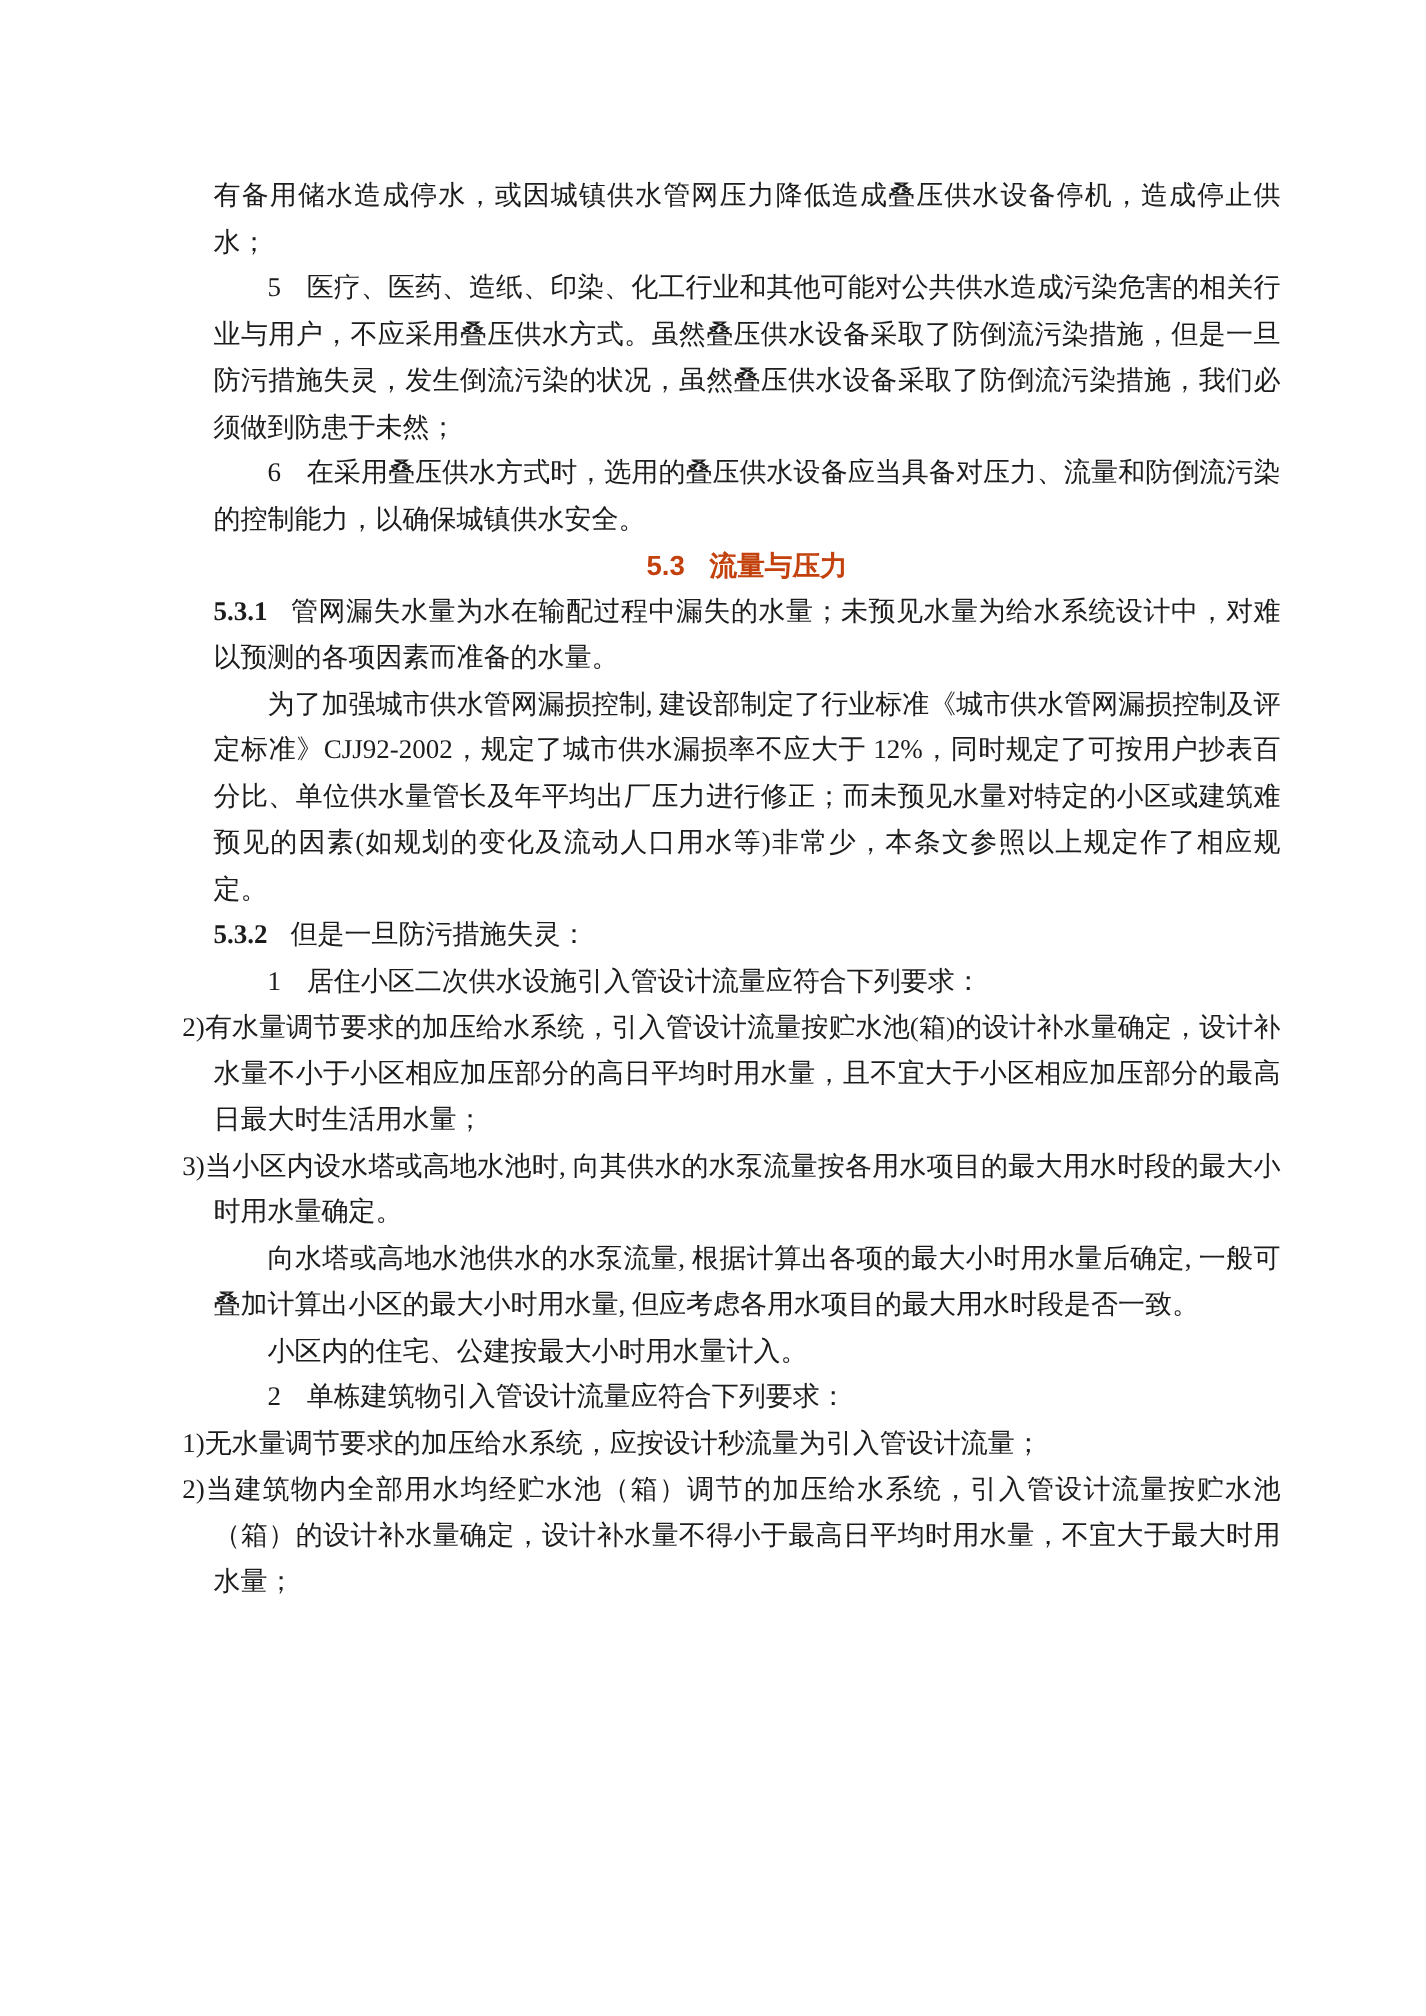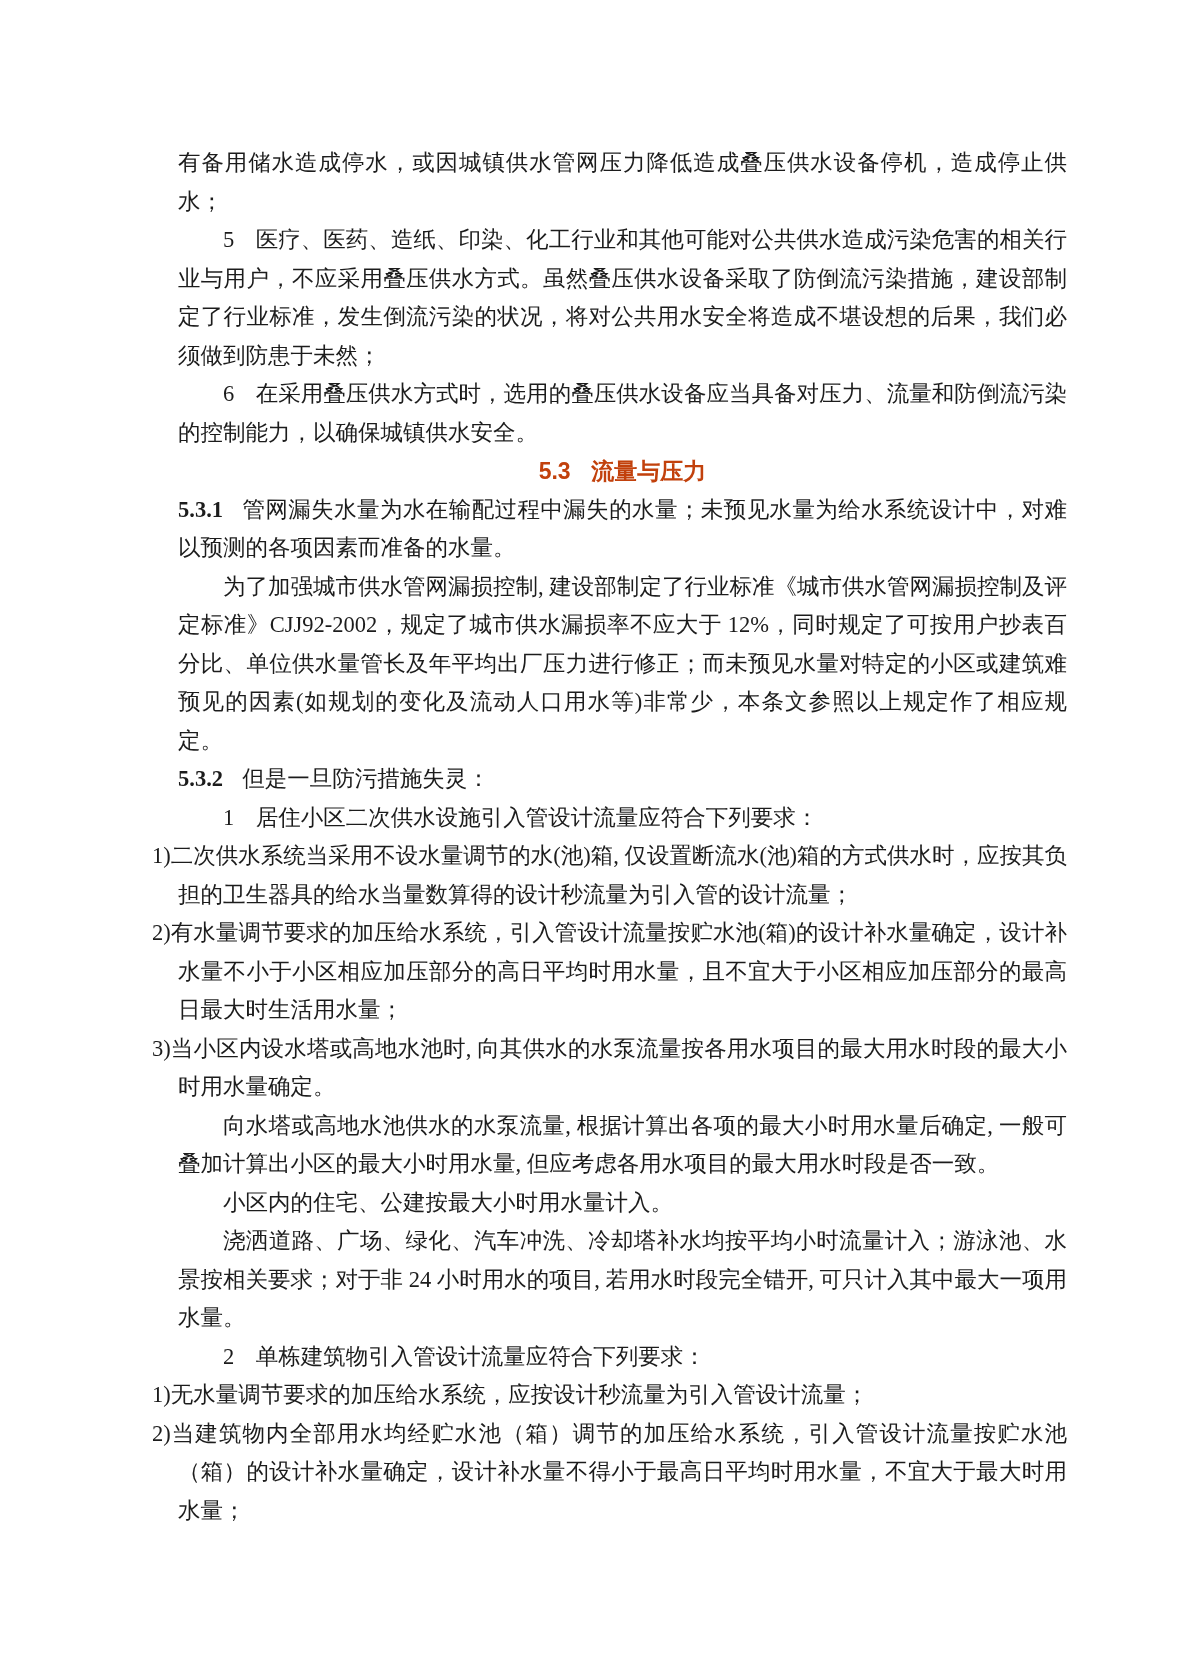--- a/index.html
+++ b/index.html
@@ -71,45 +71,43 @@
   }
 </style>
 </head>
 <body>
 
 <div class="page">
   <div class="content">
 
     <p class="p-flush">有备用储水造成停水，或因城镇供水管网压力降低造成叠压供水设备停机，造成停止供水；</p>
 
-    <p class="p-item"><span class="num">5</span><span>医疗、医药、造纸、印染、化工行业和其他可能对公共供水造成污染危害的相关行业与用户，不应采用叠压供水方式。虽然叠压供水设备采取了防倒流污染措施，建设部制定了行业标准，发生倒流污染的状况，将对公共用水安全将造成不堪设想的后果，我们必须做到防患于未然；</span></p>
+    <p class="p-item"><span class="num">5</span><span>医疗、医药、造纸、印染、化工行业和其他可能对公共供水造成污染危害的相关行业与用户，不应采用叠压供水方式。虽然叠压供水设备采取了防倒流污染措施，但是一旦防污措施失灵，发生倒流污染的状况，虽然叠压供水设备采取了防倒流污染措施，我们必须做到防患于未然；</span></p>
 
     <p class="p-item"><span class="num">6</span><span>在采用叠压供水方式时，选用的叠压供水设备应当具备对压力、流量和防倒流污染的控制能力，以确保城镇供水安全。</span></p>
 
     <p class="heading"><span class="hnum">5.3</span><span>流量与压力</span></p>
 
     <p class="p-clause"><span class="cnum">5.3.1</span><span>管网漏失水量为水在输配过程中漏失的水量；未预见水量为给水系统设计中，对难以预测的各项因素而准备的水量。</span></p>
 
     <p class="p-ind">为了加强城市供水管网漏损控制, 建设部制定了行业标准《城市供水管网漏损控制及评定标准》CJJ92-2002，规定了城市供水漏损率不应大于 12%，同时规定了可按用户抄表百分比、单位供水量管长及年平均出厂压力进行修正；而未预见水量对特定的小区或建筑难预见的因素(如规划的变化及流动人口用水等)非常少，本条文参照以上规定作了相应规定。</p>
 
     <p class="p-clause"><span class="cnum">5.3.2</span><span>但是一旦防污措施失灵：</span></p>
 
     <p class="p-item"><span class="num">1</span><span>居住小区二次供水设施引入管设计流量应符合下列要求：</span></p>
 
-    <p class="p-sub"><span>1)</span><span>二次供水系统当采用不设水量调节的水(池)箱, 仅设置断流水(池)箱的方式供水时，应按其负担的卫生器具的给水当量数算得的设计秒流量为引入管的设计流量；</span></p>
 
     <p class="p-sub"><span>2)</span><span>有水量调节要求的加压给水系统，引入管设计流量按贮水池(箱)的设计补水量确定，设计补水量不小于小区相应加压部分的高日平均时用水量，且不宜大于小区相应加压部分的最高日最大时生活用水量；</span></p>
 
     <p class="p-sub"><span>3)</span><span>当小区内设水塔或高地水池时, 向其供水的水泵流量按各用水项目的最大用水时段的最大小时用水量确定。</span></p>
 
     <p class="p-ind">向水塔或高地水池供水的水泵流量, 根据计算出各项的最大小时用水量后确定, 一般可叠加计算出小区的最大小时用水量, 但应考虑各用水项目的最大用水时段是否一致。</p>
 
     <p class="p-ind">小区内的住宅、公建按最大小时用水量计入。</p>
 
-    <p class="p-ind">浇洒道路、广场、绿化、汽车冲洗、冷却塔补水均按平均小时流量计入；游泳池、水景按相关要求；对于非 24 小时用水的项目, 若用水时段完全错开, 可只计入其中最大一项用水量。</p>
 
     <p class="p-item"><span class="num">2</span><span>单栋建筑物引入管设计流量应符合下列要求：</span></p>
 
     <p class="p-sub"><span>1)</span><span>无水量调节要求的加压给水系统，应按设计秒流量为引入管设计流量；</span></p>
 
     <p class="p-sub"><span>2)</span><span>当建筑物内全部用水均经贮水池（箱）调节的加压给水系统，引入管设计流量按贮水池（箱）的设计补水量确定，设计补水量不得小于最高日平均时用水量，不宜大于最大时用水量；</span></p>
 
   </div>
 
 </div>

